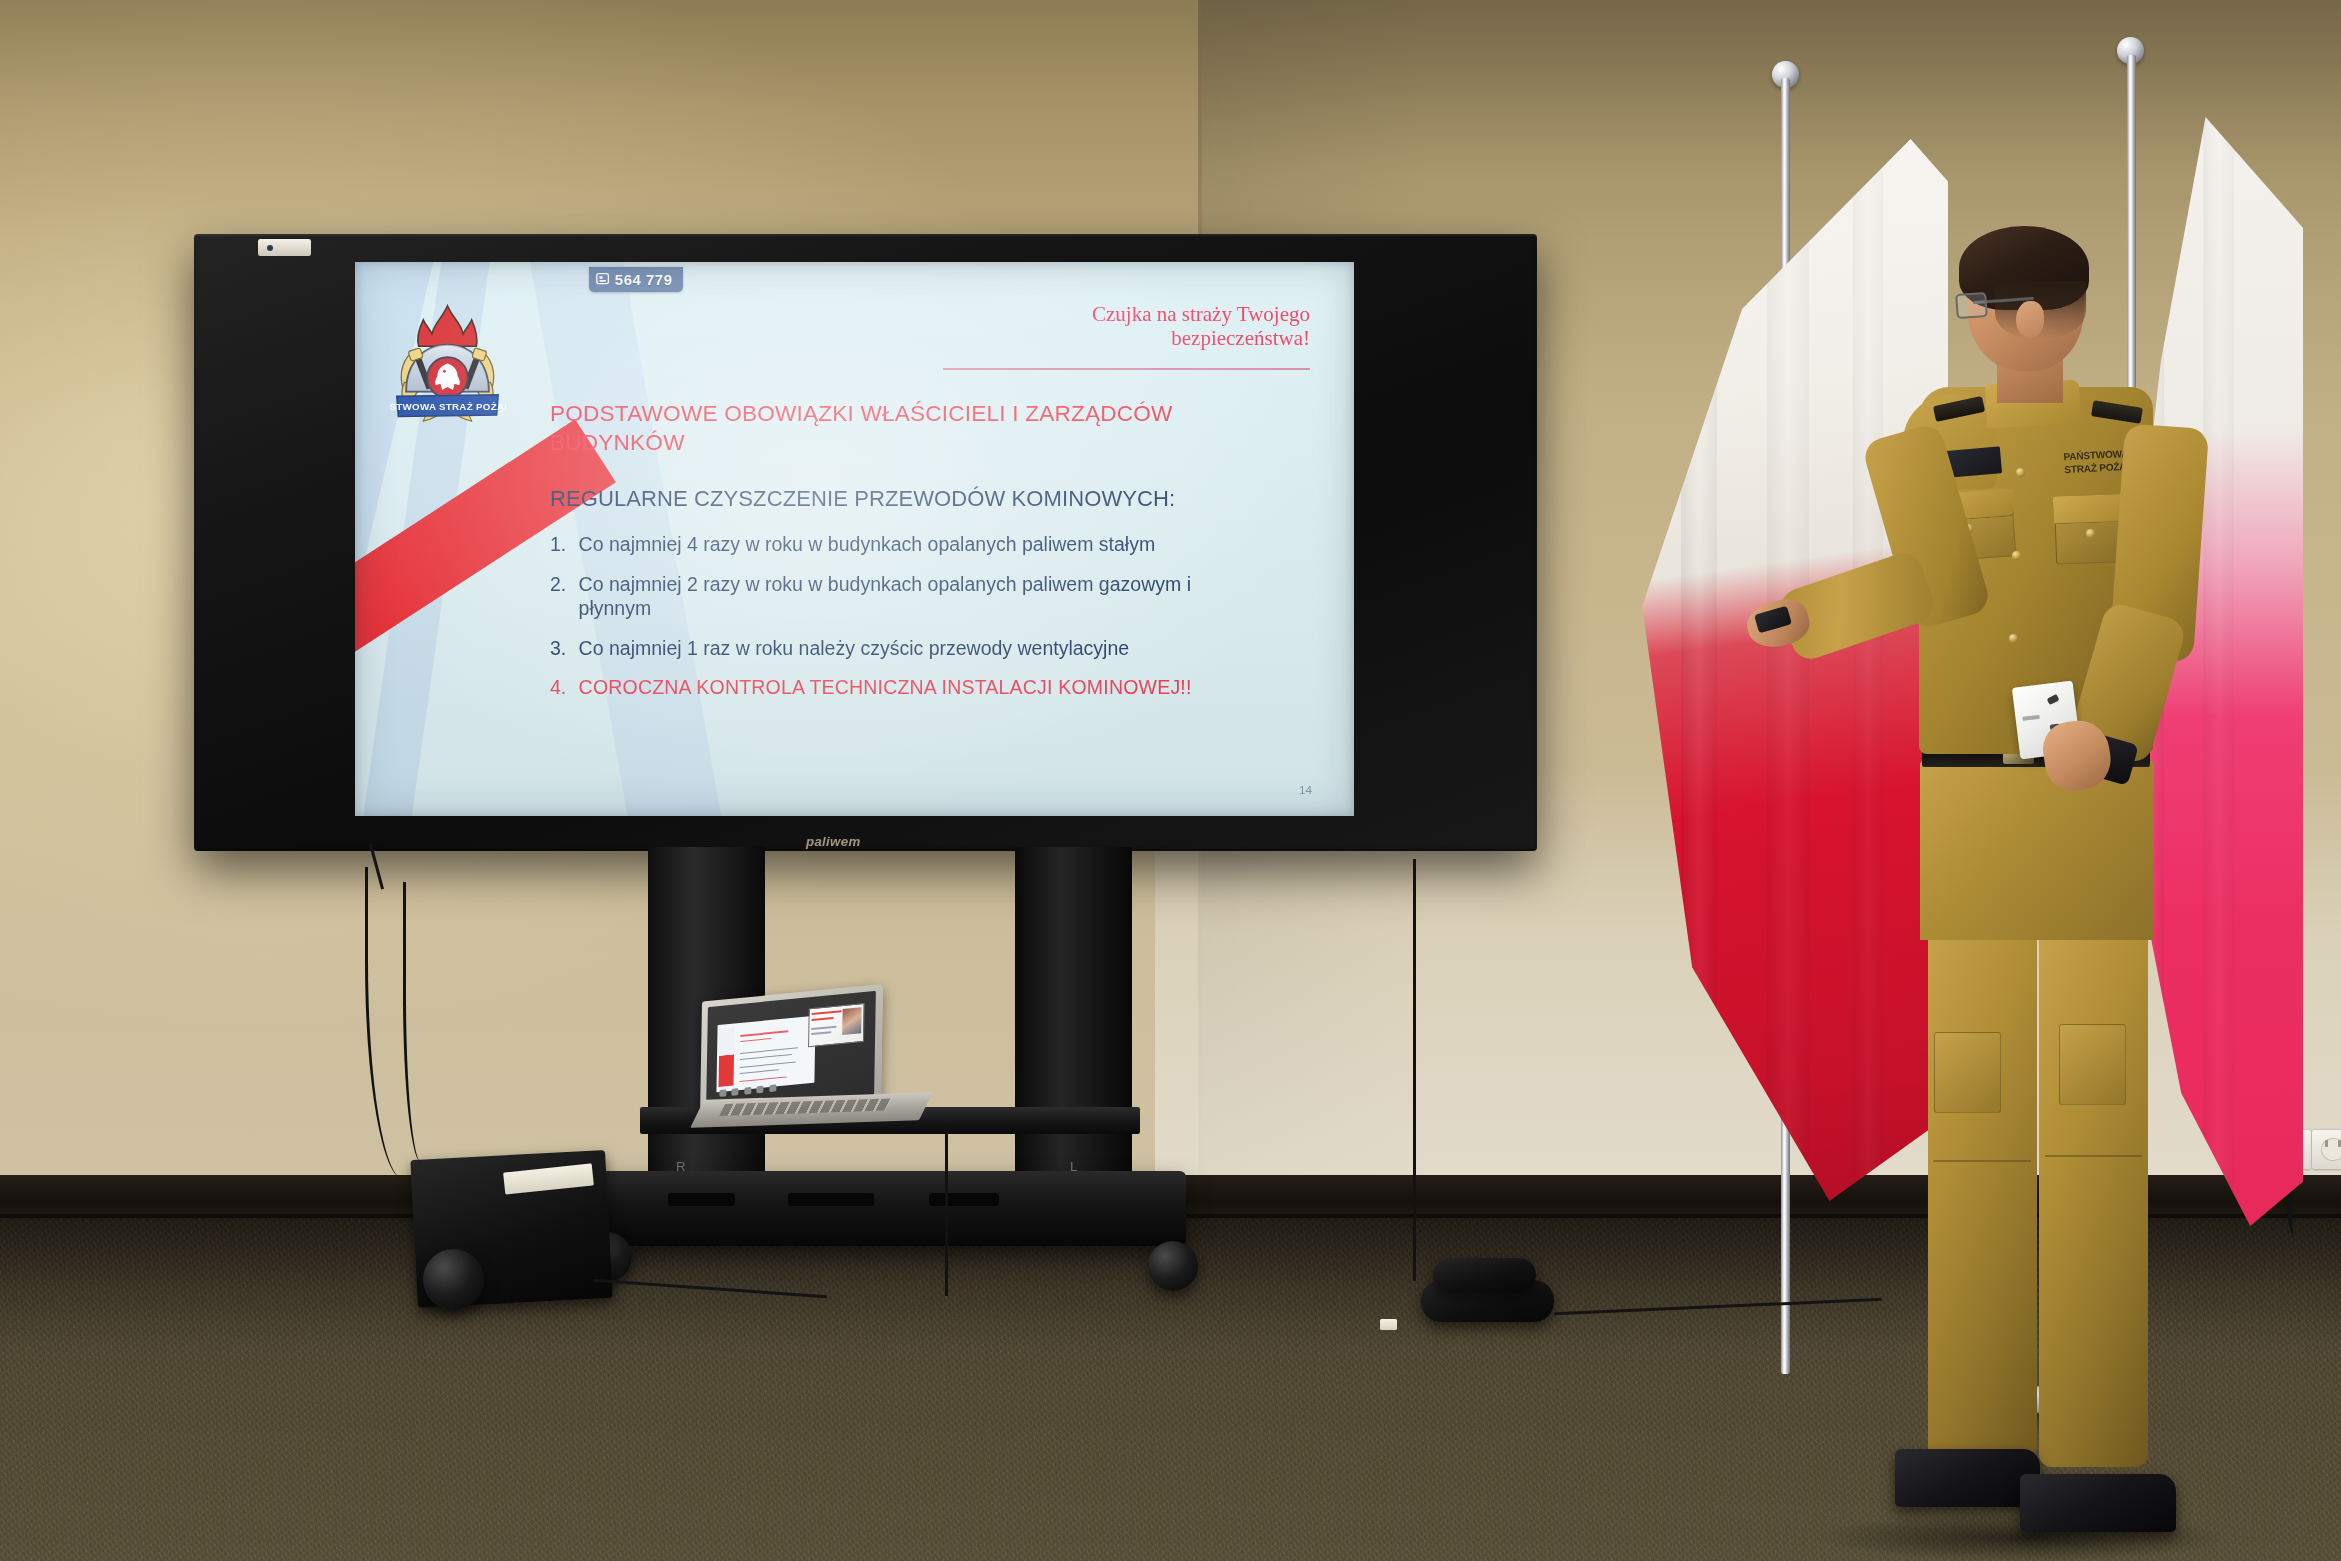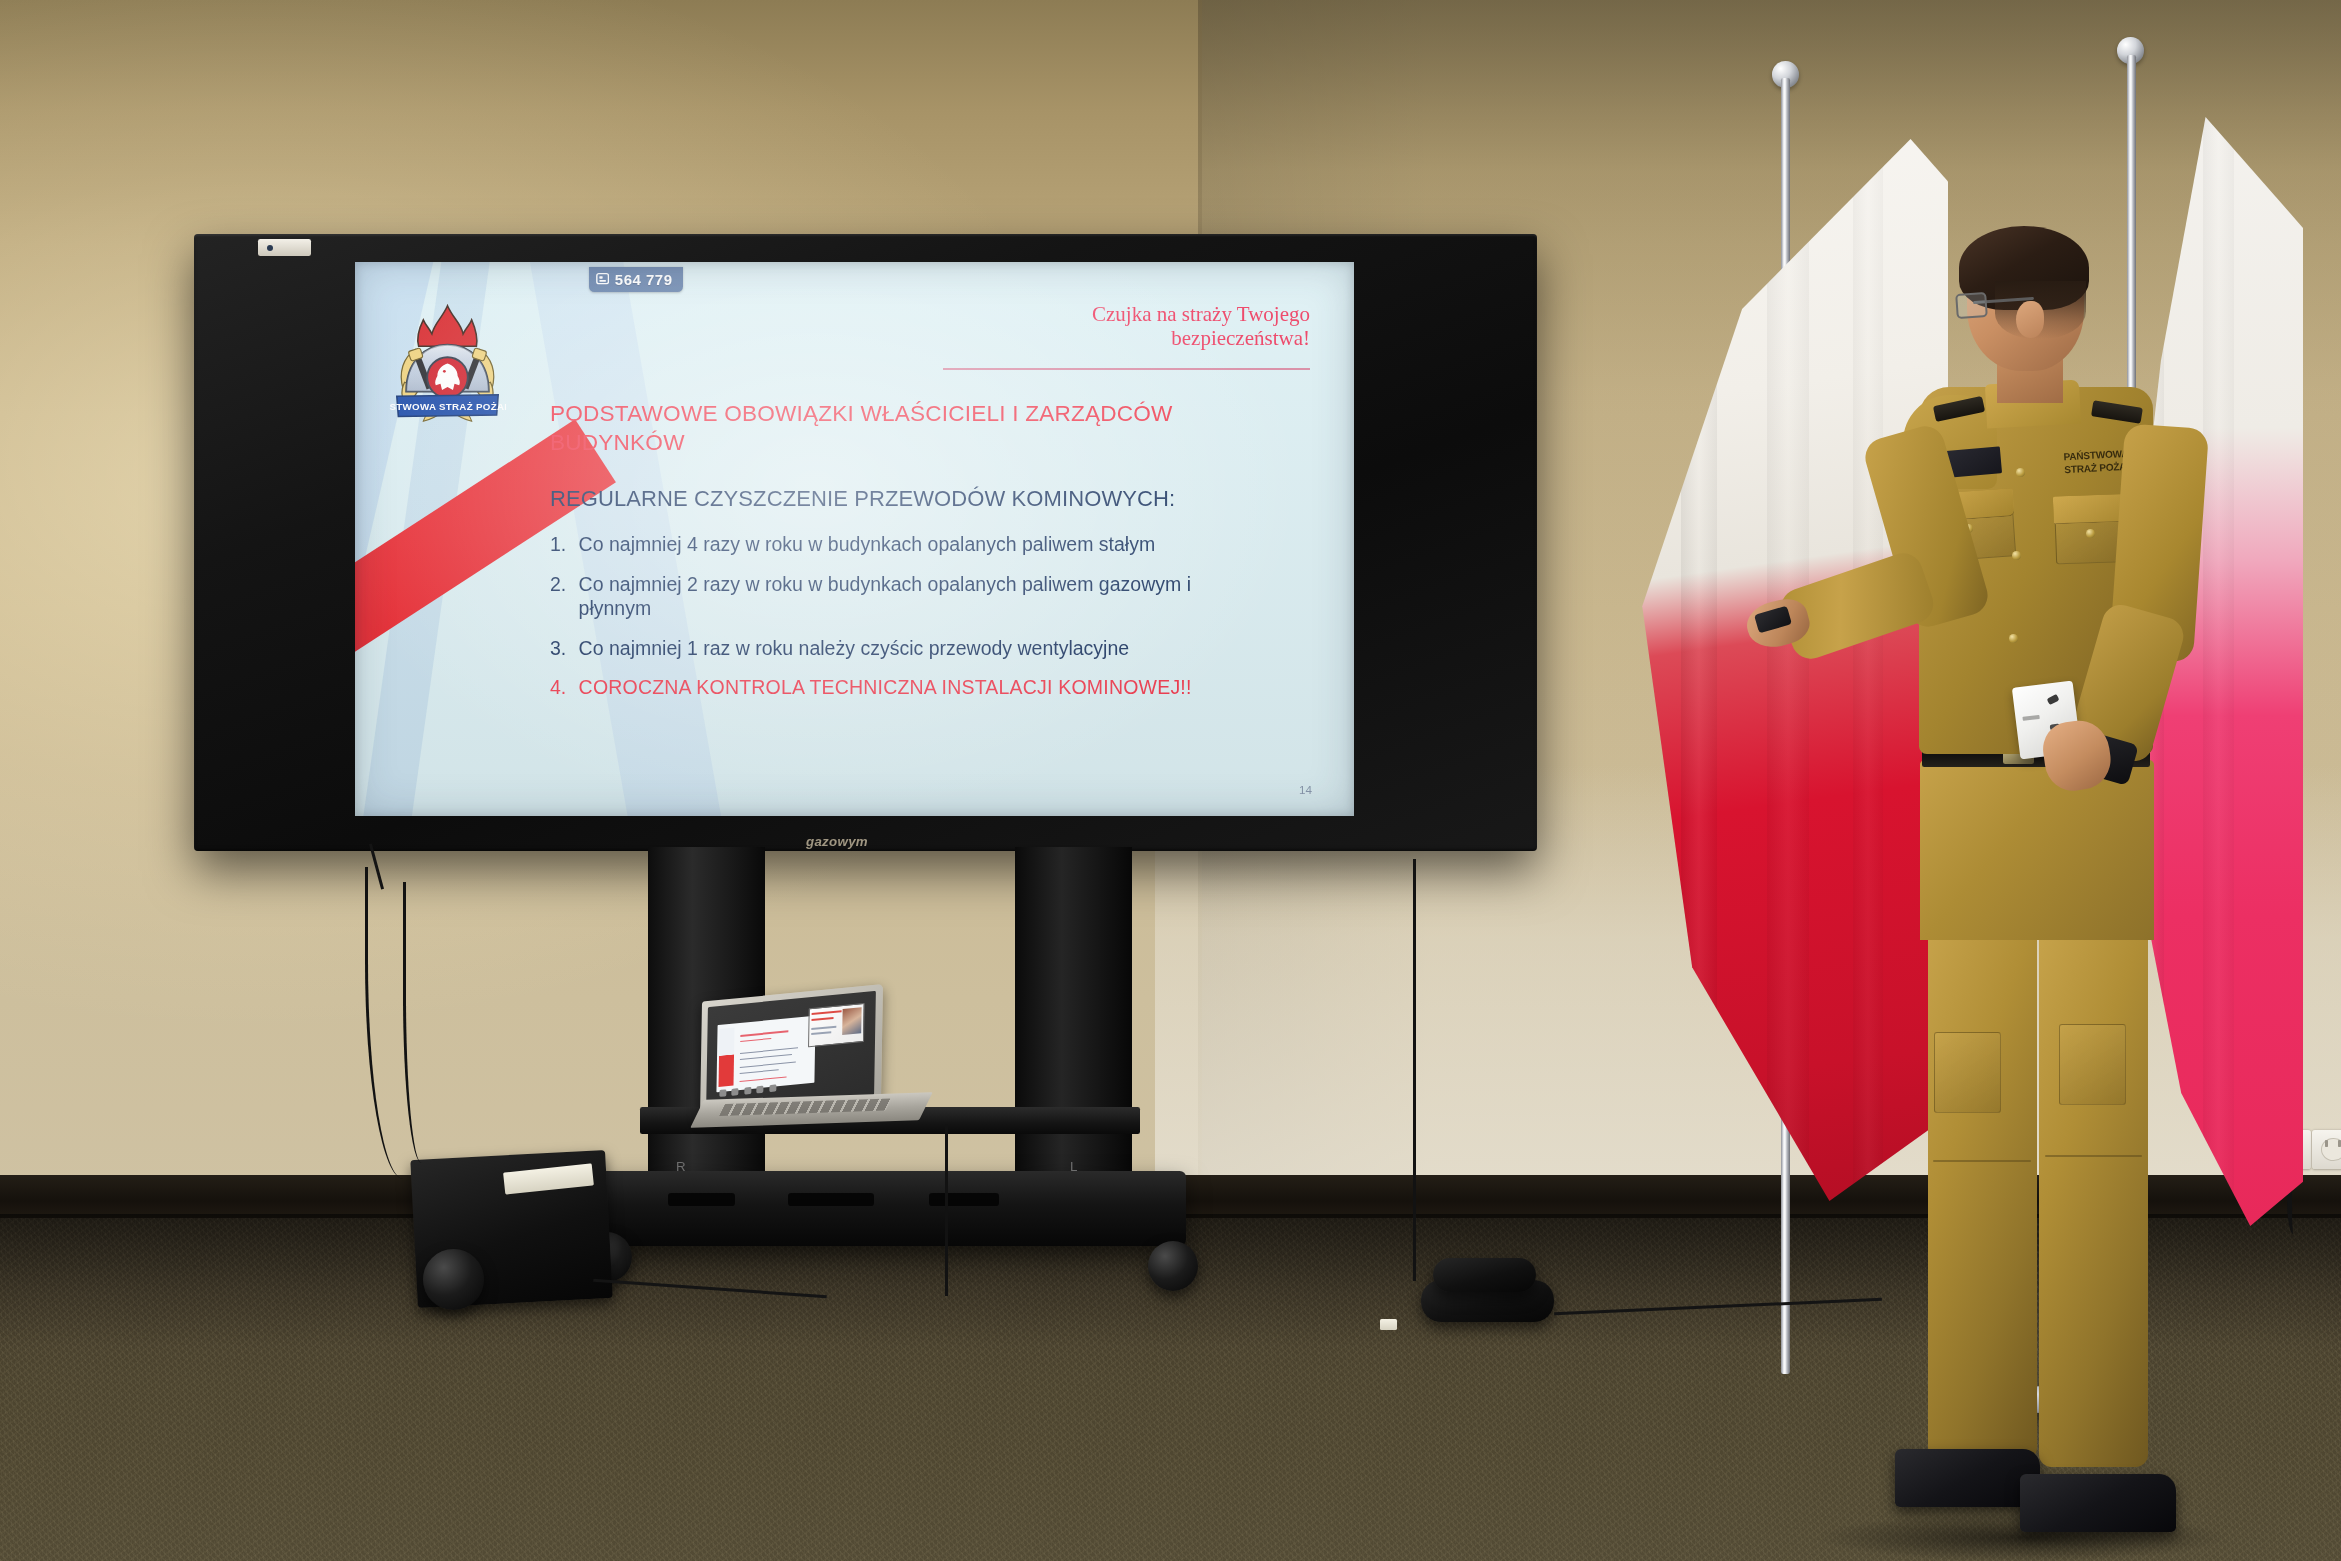--- a/index.html
+++ b/index.html
@@ -545,21 +545,21 @@
     </div>
 
     <div class="flag-base-pole" style="left:2044px; top:1077px; height:328px;"></div>
     <div class="flag-base-disc" style="left:1987px; top:1386px;"></div>
   </div>
 
   <div class="display-frame"></div>
   <div class="display-cam">
     <div class="lens"></div>
   </div>
-  <div class="display-brand">gazowym</div>
+  <div class="display-brand">paliwem</div>
 
   <div class="screen">
     <div class="slide">
 
       <div class="ribbon-a"></div>
       <div class="ribbon-c"></div>
       <div class="ribbon-b"></div>
       <div class="flag-band"></div>
 
       <div class="emblem">

